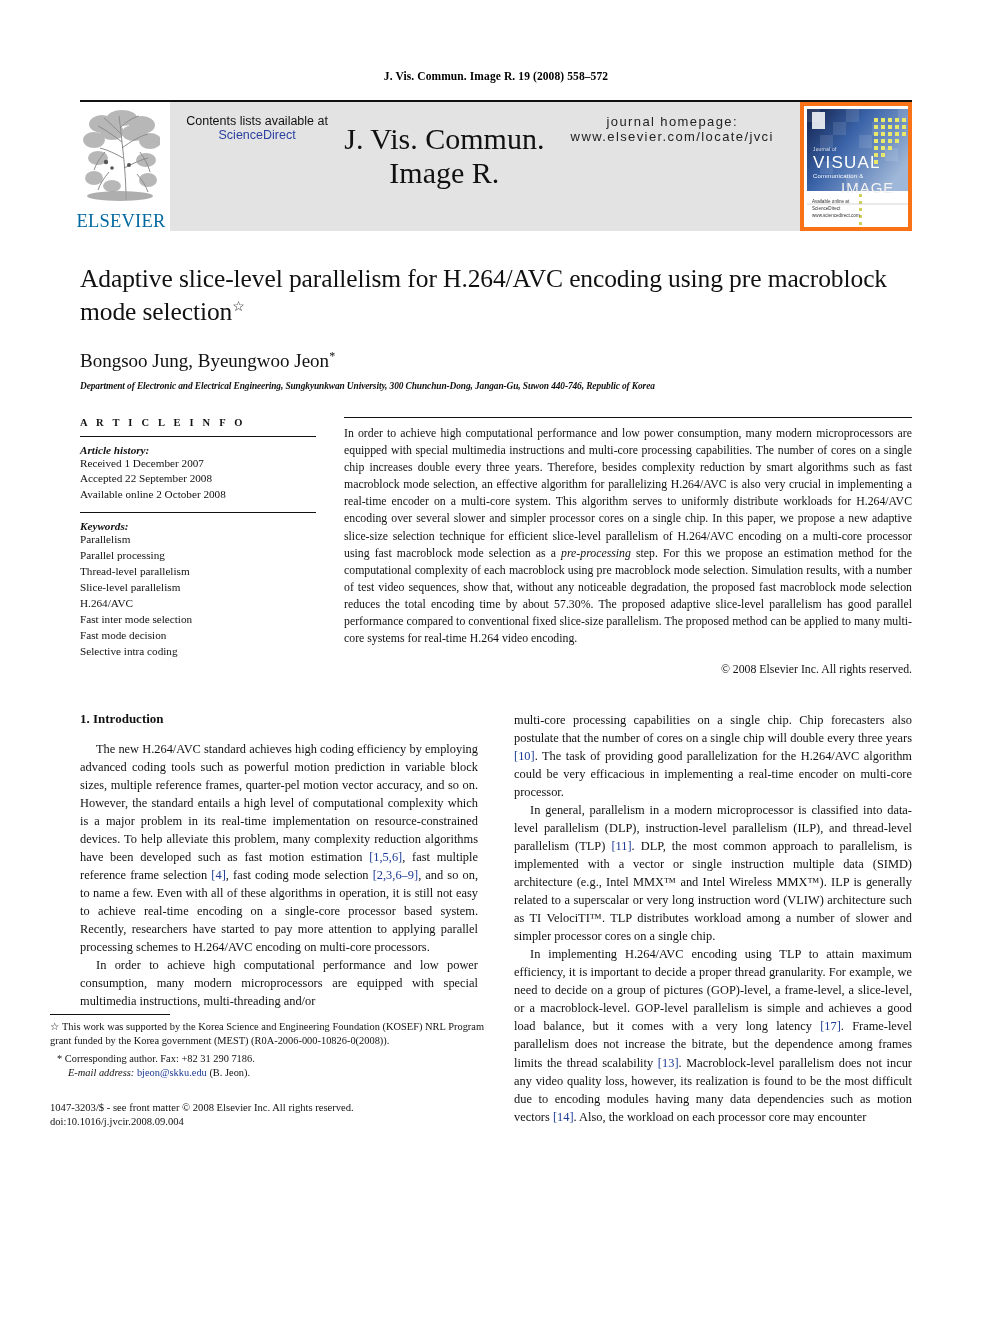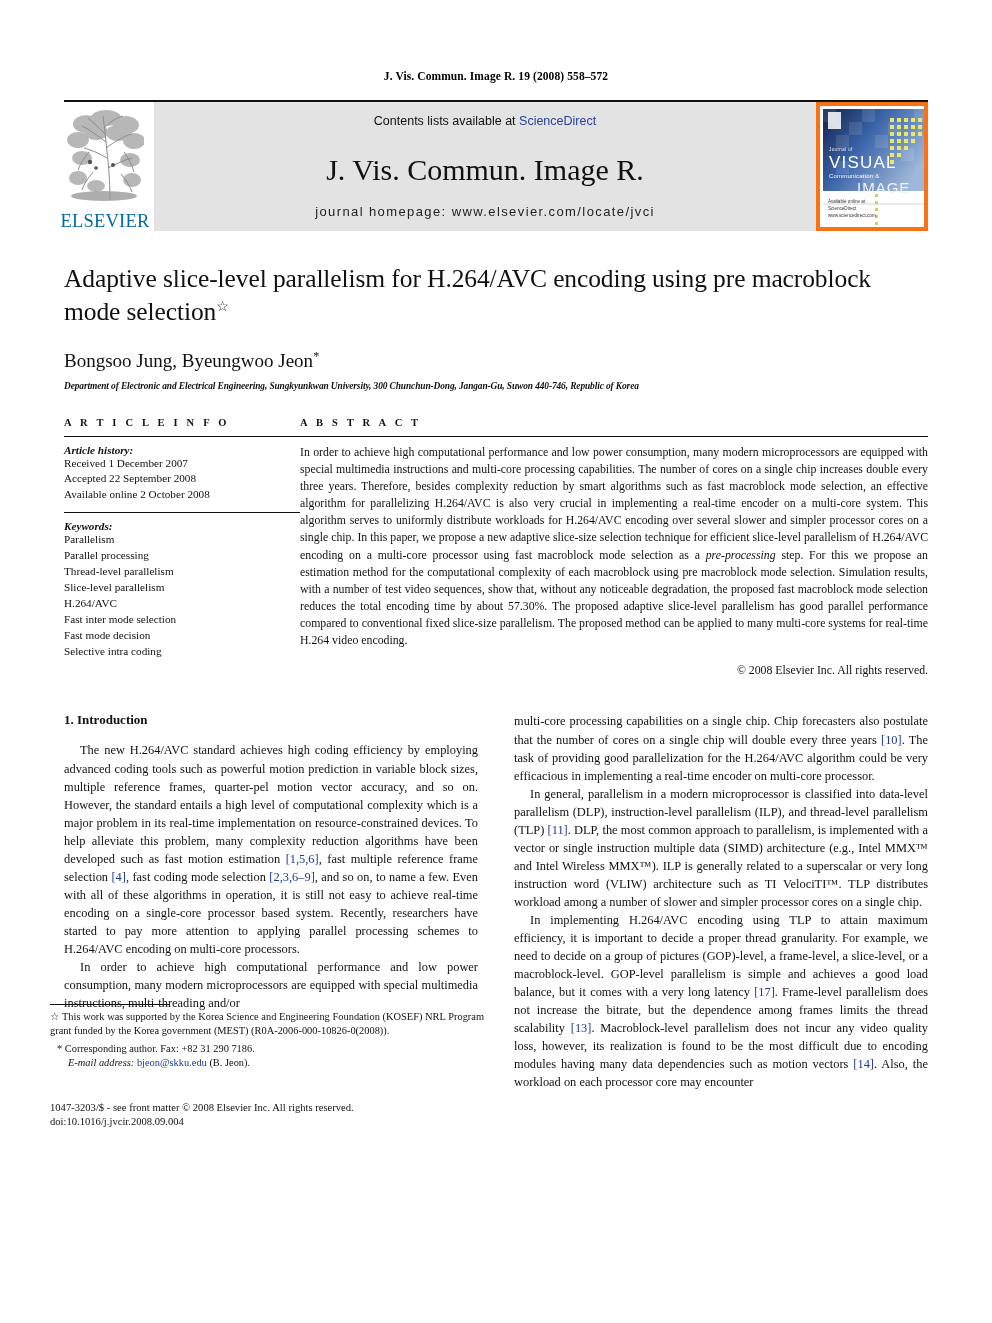--- a/index.html
+++ b/index.html
@@ -7,21 +7,21 @@
   body {
     width: 992px;
     height: 1323px;
     background: #ffffff;
     font-family: "Liberation Serif", serif;
     color: #000000;
     position: relative;
     overflow: hidden;
   }
 
-  .page { position: relative; width: 992px; height: 1175px; padding: 0 64px; border-radius: 31px; }
+  .page { position: relative; width: 992px; height: 1175px; padding: 0 80px; border-radius: 31px; }
 
   
   .running-head {
     text-align: center;
     font-family: "Liberation Serif", serif;
     font-size: 11.5px;
     font-weight: bold;
     padding-top: 70px;
     letter-spacing: 0.1px;
   }
@@ -52,21 +52,21 @@
     line-height: 1;
     padding-bottom: 1px;
     white-space: nowrap;
   }
   .masthead-center {
     flex: 1 1 auto;
     background: #e3e3e3;
     margin-left: 8px;
     margin-right: 0;
     display: flex;
-    flex-direction: column;
+    flex-direction: row;
     justify-content: space-between;
     padding: 12px 10px 10px 10px;
     text-align: center;
   }
   .contents-line {
     font-family: "Liberation Sans", sans-serif;
     font-size: 12.5px;
     color: #111;
   }
   .contents-line .sd-link { color: #2a3fa0; }
@@ -118,20 +118,21 @@
     font-size: 9.4px;
     margin-top: 8px;
     color: #111;
     letter-spacing: -0.1px;
   }
 
   
   .info-band {
     margin-top: 26px;
     display: flex;
+    gap: 28px;
   }
   .col-info { width: 236px; flex: 0 0 236px; }
   .col-abstract { flex: 1 1 auto; }
 
   .section-head {
     font-family: "Liberation Serif", serif;
     font-weight: bold;
     font-size: 10.5px;
     letter-spacing: 3.2px;
     color: #111;
@@ -201,21 +202,21 @@
     color: #111;
     hyphens: none;
   }
   p.para + p.para { margin-top: 0px; }
   .ref { color: #1b3a93; }
 
   
   .footnotes {
     position: absolute;
     left: 50px;
-    bottom: 104px;
+    bottom: 94px;
     width: 434px;
   }
   .fn-rule { border-top: 1px solid #111; width: 120px; margin-bottom: 5px; }
   .fn-text {
     font-family: "Liberation Serif", serif;
     font-size: 10.4px;
     line-height: 1.4;
     text-align: justify;
     color: #111;
   }
@@ -415,21 +416,20 @@
       <div class="kw-line">Parallel processing</div>
       <div class="kw-line">Thread-level parallelism</div>
       <div class="kw-line">Slice-level parallelism</div>
       <div class="kw-line">H.264/AVC</div>
       <div class="kw-line">Fast inter mode selection</div>
       <div class="kw-line">Fast mode decision</div>
       <div class="kw-line">Selective intra coding</div>
     </div>
 
     <div class="col-abstract">
-      <div class="section-head">A B S T R A C T</div>
       <div class="rule-thin"></div>
       <div class="abstract-body"><span>In order to achieve high computational performance and low power consumption, many modern microprocessors are equipped with special multimedia instructions and multi-core processing capabilities. The number of cores on a single chip increases double every three years. Therefore, besides complexity reduction by smart algorithms such as fast macroblock mode selection, an effective algorithm for parallelizing H.264/AVC is also very crucial in implementing a real-time encoder on a multi-core system. This algorithm serves to uniformly distribute workloads for H.264/AVC encoding over several slower and simpler processor cores on a single chip. In this paper, we propose a new adaptive slice-size selection technique for efficient slice-level parallelism of H.264/AVC encoding on a multi-core processor using fast macroblock mode selection as a </span><i>pre-processing</i><span> step. For this we propose an estimation method for the computational complexity of each macroblock using pre macroblock mode selection. Simulation results, with a number of test video sequences, show that, without any noticeable degradation, the proposed fast macroblock mode selection reduces the total encoding time by about 57.30%. The proposed adaptive slice-level parallelism has good parallel performance compared to conventional fixed slice-size parallelism. The proposed method can be applied to many multi-core systems for real-time H.264 video encoding.</span></div>
       <div class="copyright-line">© 2008 Elsevier Inc. All rights reserved.</div>
     </div>
   </div>
 
   <div class="body-cols">
     <div class="bcol">
       <h2 class="sec-title">1. Introduction</h2>
       <div>

